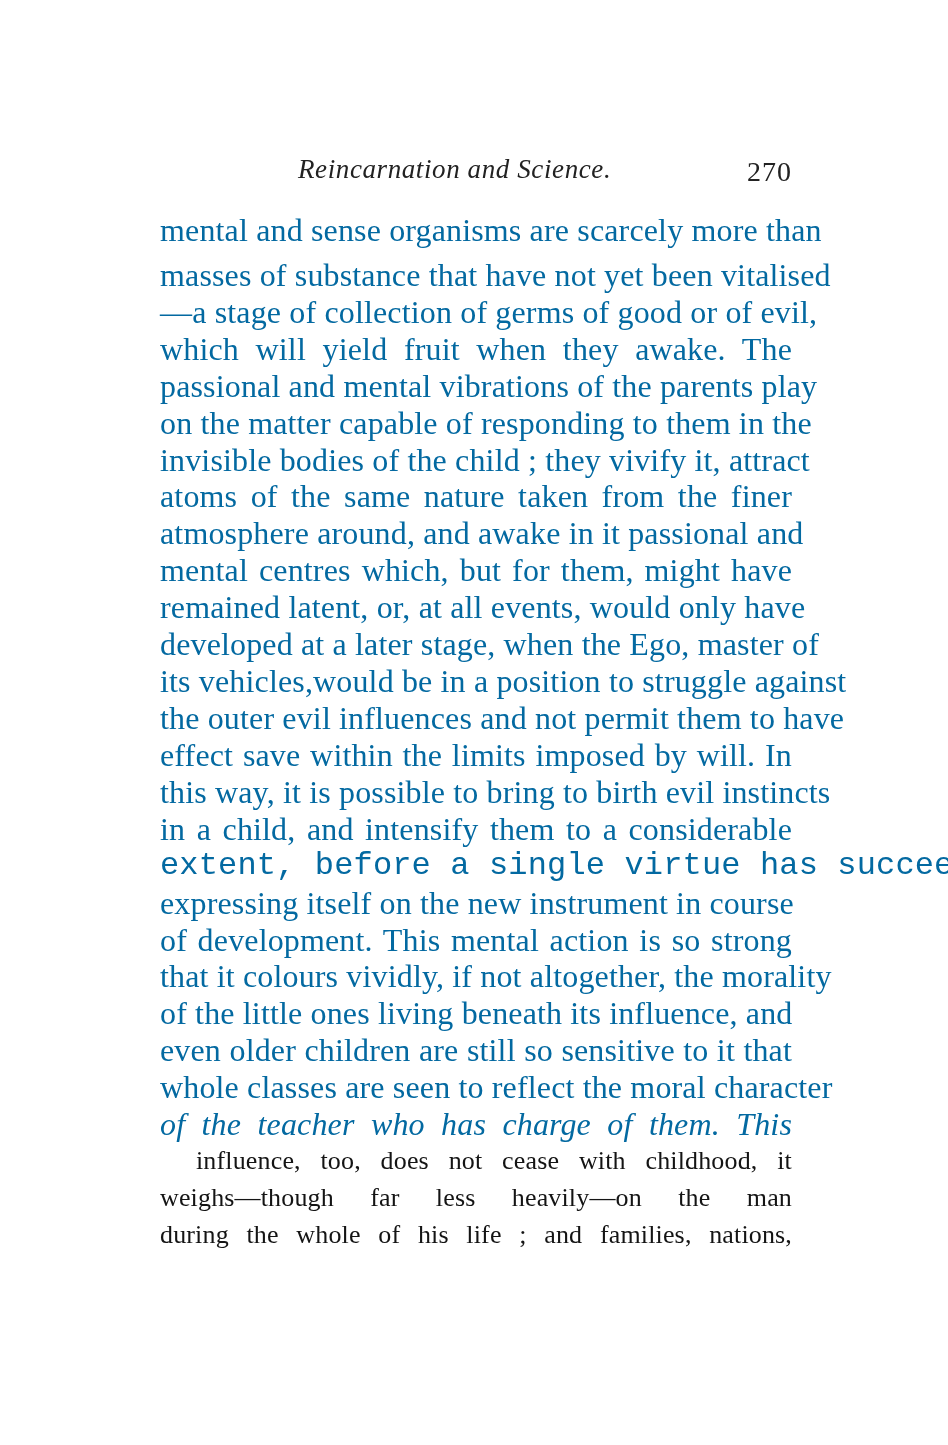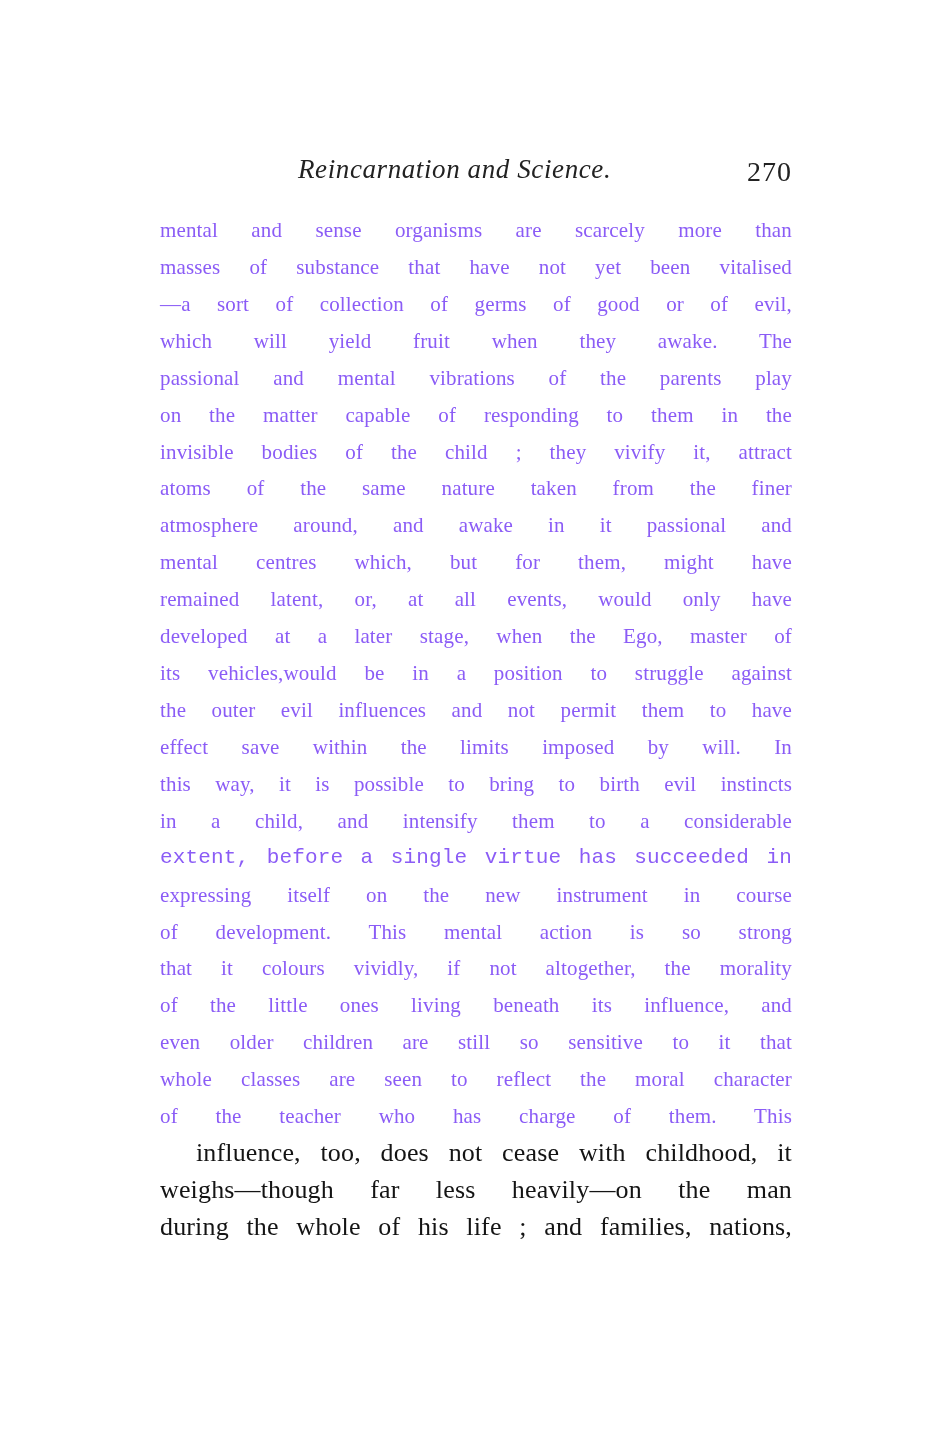--- a/index.html
+++ b/index.html
@@ -50,46 +50,46 @@
       position: absolute;
       top: 212px;
       left: 160px;
       width: 632px;
     }
     .line {
       display: block;
       height: 36.7px;
       line-height: 36.7px;
       font-family: "Liberation Serif", "DejaVu Serif", serif;
-      font-size: 21px;
+      font-size: 32px;
       text-align: justify;
       text-align-last: justify;
       white-space: nowrap;
       overflow: visible;
-      color: #8b5cf6;
+      color: #0369a1;
       letter-spacing: 0.15px;
     }
     .line.modern {
       color: #141414;
       font-size: 26px;
     }
   </style>
 </head>
 <body>
 
 <div class="page">
   <div class="running-head">
     <span class="running-title">Reincarnation and Science.</span>
     <span class="page-number">270</span>
   </div>
 
   <div class="body-text" id="body-text">
       <span class="line" style="height: 36.9259px; line-height: 36.9259px;">mental and sense organisms are scarcely more than</span>
-      <span class="line" style="height: 36.9259px; line-height: 36.9259px;">masses of substance that have not yet been vitalised</span>
-      <span class="line" style="height: 36.9259px; line-height: 36.9259px;">—a sort of collection of germs of good or of evil,</span>
+      <span class="line" style="height: 36.9259px; line-height: 36.9259px; margin-top: 8px;">masses of substance that have not yet been vitalised</span>
+      <span class="line" style="height: 36.9259px; line-height: 36.9259px;">—a stage of collection of germs of good or of evil,</span>
       <span class="line" style="height: 36.9259px; line-height: 36.9259px;">which will yield fruit when they awake. The</span>
       <span class="line" style="height: 36.9259px; line-height: 36.9259px;">passional and mental vibrations of the parents play</span>
       <span class="line" style="height: 36.9259px; line-height: 36.9259px;">on the matter capable of responding to them in the</span>
       <span class="line" style="height: 36.9259px; line-height: 36.9259px;">invisible bodies of the child ; they vivify it, attract</span>
       <span class="line" style="height: 36.9259px; line-height: 36.9259px;">atoms of the same nature taken from the finer</span>
       <span class="line" style="height: 36.9259px; line-height: 36.9259px;">atmosphere around, and awake in it passional and</span>
       <span class="line" style="height: 36.9259px; line-height: 36.9259px;">mental centres which, but for them, might have</span>
       <span class="line" style="height: 36.9259px; line-height: 36.9259px;">remained latent, or, at all events, would only have</span>
       <span class="line" style="height: 36.9259px; line-height: 36.9259px;">developed at a later stage, when the Ego, master of</span>
       <span class="line" style="height: 36.9259px; line-height: 36.9259px;">its vehicles,would be in a position to struggle against</span>
@@ -97,18 +97,18 @@
       <span class="line" style="height: 36.9259px; line-height: 36.9259px;">effect save within the limits imposed by will. In</span>
       <span class="line" style="height: 36.9259px; line-height: 36.9259px;">this way, it is possible to bring to birth evil instincts</span>
       <span class="line" style="height: 36.9259px; line-height: 36.9259px;">in a child, and intensify them to a considerable</span>
       <span class="line" style="height: 36.9259px; line-height: 36.9259px; font-family: Liberation Mono, monospace;">extent, before a single virtue has succeeded in</span>
       <span class="line" style="height: 36.9259px; line-height: 36.9259px;">expressing itself on the new instrument in course</span>
       <span class="line" style="height: 36.9259px; line-height: 36.9259px;">of development. This mental action is so strong</span>
       <span class="line" style="height: 36.9259px; line-height: 36.9259px;">that it colours vividly, if not altogether, the morality</span>
       <span class="line" style="height: 36.9259px; line-height: 36.9259px;">of the little ones living beneath its influence, and</span>
       <span class="line" style="height: 36.9259px; line-height: 36.9259px;">even older children are still so sensitive to it that</span>
       <span class="line" style="height: 36.9259px; line-height: 36.9259px;">whole classes are seen to reflect the moral character</span>
-      <span class="line" style="height: 36.9259px; line-height: 36.9259px;">of the teacher who has charge of them. This</span>
+      <span class="line" style="height: 36.9259px; line-height: 36.9259px; font-style: italic;">of the teacher who has charge of them. This</span>
       <span class="line modern" style="height: 36.9259px; line-height: 36.9259px; margin-left: 36px;">influence, too, does not cease with childhood, it</span>
       <span class="line modern" style="height: 36.9259px; line-height: 36.9259px;">weighs—though far less heavily—on the man</span>
       <span class="line modern" style="height: 36.9259px; line-height: 36.9259px;">during the whole of his life ; and families, nations,</span>
     </div>
 </div>
 
 </body></html>

